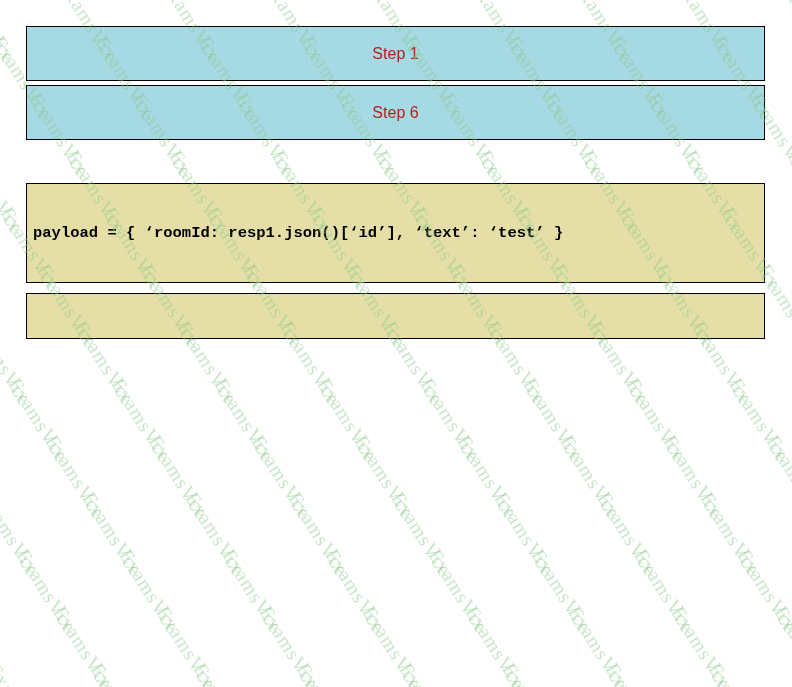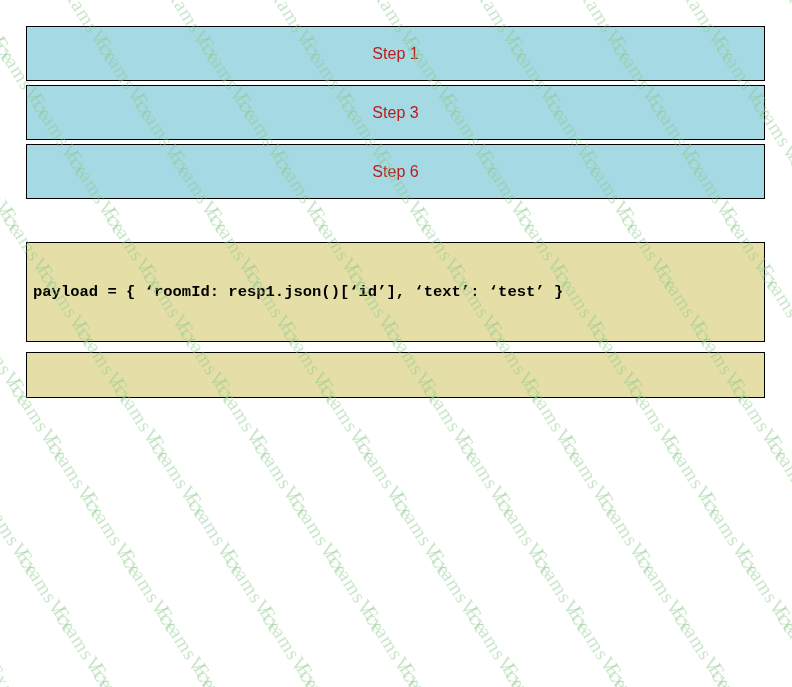--- a/index.html
+++ b/index.html
@@ -73,23 +73,20 @@
 </style>
 </head>
 <body>
 
 <div class="content">
 
 
   <div class="steps">
     <div class="step">
       <span class="step-label">Step 1</span>
-    </div>
-    <div class="step">
-      <span class="step-label">Step 3</span>
     </div>
     <div class="step">
       <span class="step-label">Step 6</span>
     </div>
   </div>
 
   <div class="codes">
     <div class="code-block">
       <div class="code-line">payload = { ‘roomId: resp1.json()[‘id’], ‘text’: ‘test’ }</div>
     </div>

